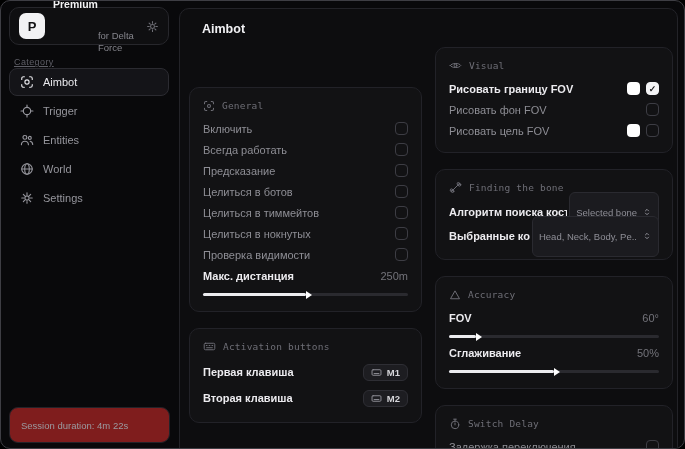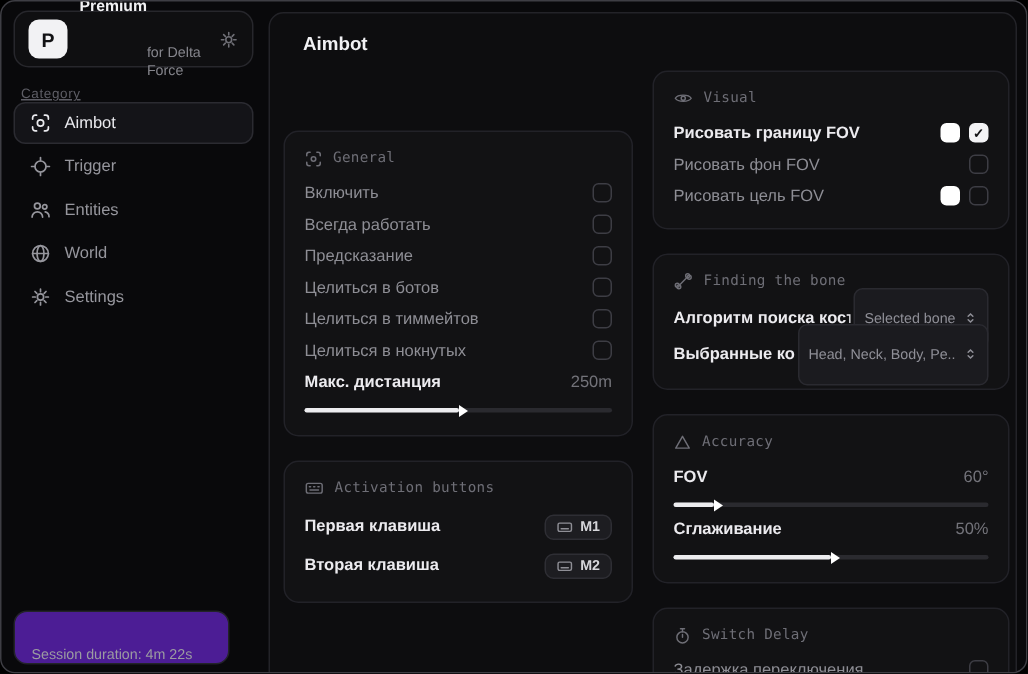--- a/index.html
+++ b/index.html
@@ -16,22 +16,22 @@
   .brand-texts{display:flex;flex-direction:row;line-height:1.25;}
   .brand-title{font-size:10.5px;font-weight:700;color:#f1f1f3;}
   .brand-sub{font-size:9.5px;color:#85858c;margin-top:32px;}
   .brand-gear{margin-left:auto;color:#6f6f76;display:flex;}
   .category{position:absolute;left:13px;top:56px;font-size:9px;color:#5e5e66;letter-spacing:.4px;text-decoration:underline;}
   .nav{position:absolute;left:8px;top:67px;width:160px;display:flex;flex-direction:column;gap:1px;}
   .nav-item{height:28px;display:flex;align-items:center;gap:9px;padding:0 10px;box-sizing:border-box;
     border-radius:8px;border:1px solid transparent;color:#96969d;font-size:11px;cursor:default;}
   .nav-item.active{background:#141418;border-color:#2b2b31;color:#e9e9ed;}
   .nicon{display:flex;color:inherit;}
-  .session-card{position:absolute;left:8px;bottom:5px;width:144px;height:36px;box-sizing:border-box;
-    background:#4c1d95;border:1px solid #232329;border-radius:9px;display:flex;align-items:flex-end;
+  .session-card{position:absolute;left:8px;bottom:5px;width:161px;height:36px;box-sizing:border-box;
+    background:#7f1d1d;border:1px solid #232329;border-radius:9px;display:flex;align-items:center;
     padding:0 11px;font-size:9.5px;color:#9b9ba1;}
   
   .main{position:absolute;left:178px;top:7px;width:499px;height:560px;box-sizing:border-box;
     background:#0d0d0f;border:1px solid #232328;border-radius:10px;}
   .page-title{position:absolute;left:22px;top:13px;font-size:12.5px;font-weight:700;color:#f1f1f4;}
   .col{position:absolute;display:flex;flex-direction:column;gap:16px;}
   .col-left{left:9px;top:38px;width:233px;margin-top:40px;}
   .col-right{left:255px;top:38px;width:238px;}
   .card{background:#121214;border:1px solid #222228;border-radius:10px;
     padding:9px 13px 11px;box-sizing:border-box;}
@@ -181,20 +181,24 @@
           <span class="cb"></span>
         </div>
         <div class="row">
           <span class="label">Целиться в тиммейтов</span>
           <span class="cb"></span>
         </div>
         <div class="row">
           <span class="label">Целиться в нокнутых</span>
           <span class="cb"></span>
         </div>
+        <div class="row">
+          <span class="label">Проверка видимости</span>
+          <span class="cb"></span>
+        </div>
 
         <div class="row">
           <span class="label bright">Макс. дистанция</span>
           <span class="value">250m</span>
         </div>
         <div class="slider">
           <div class="fill" style="width: 50%;">
             <span class="thumb"></span>
           </div>
         </div>

